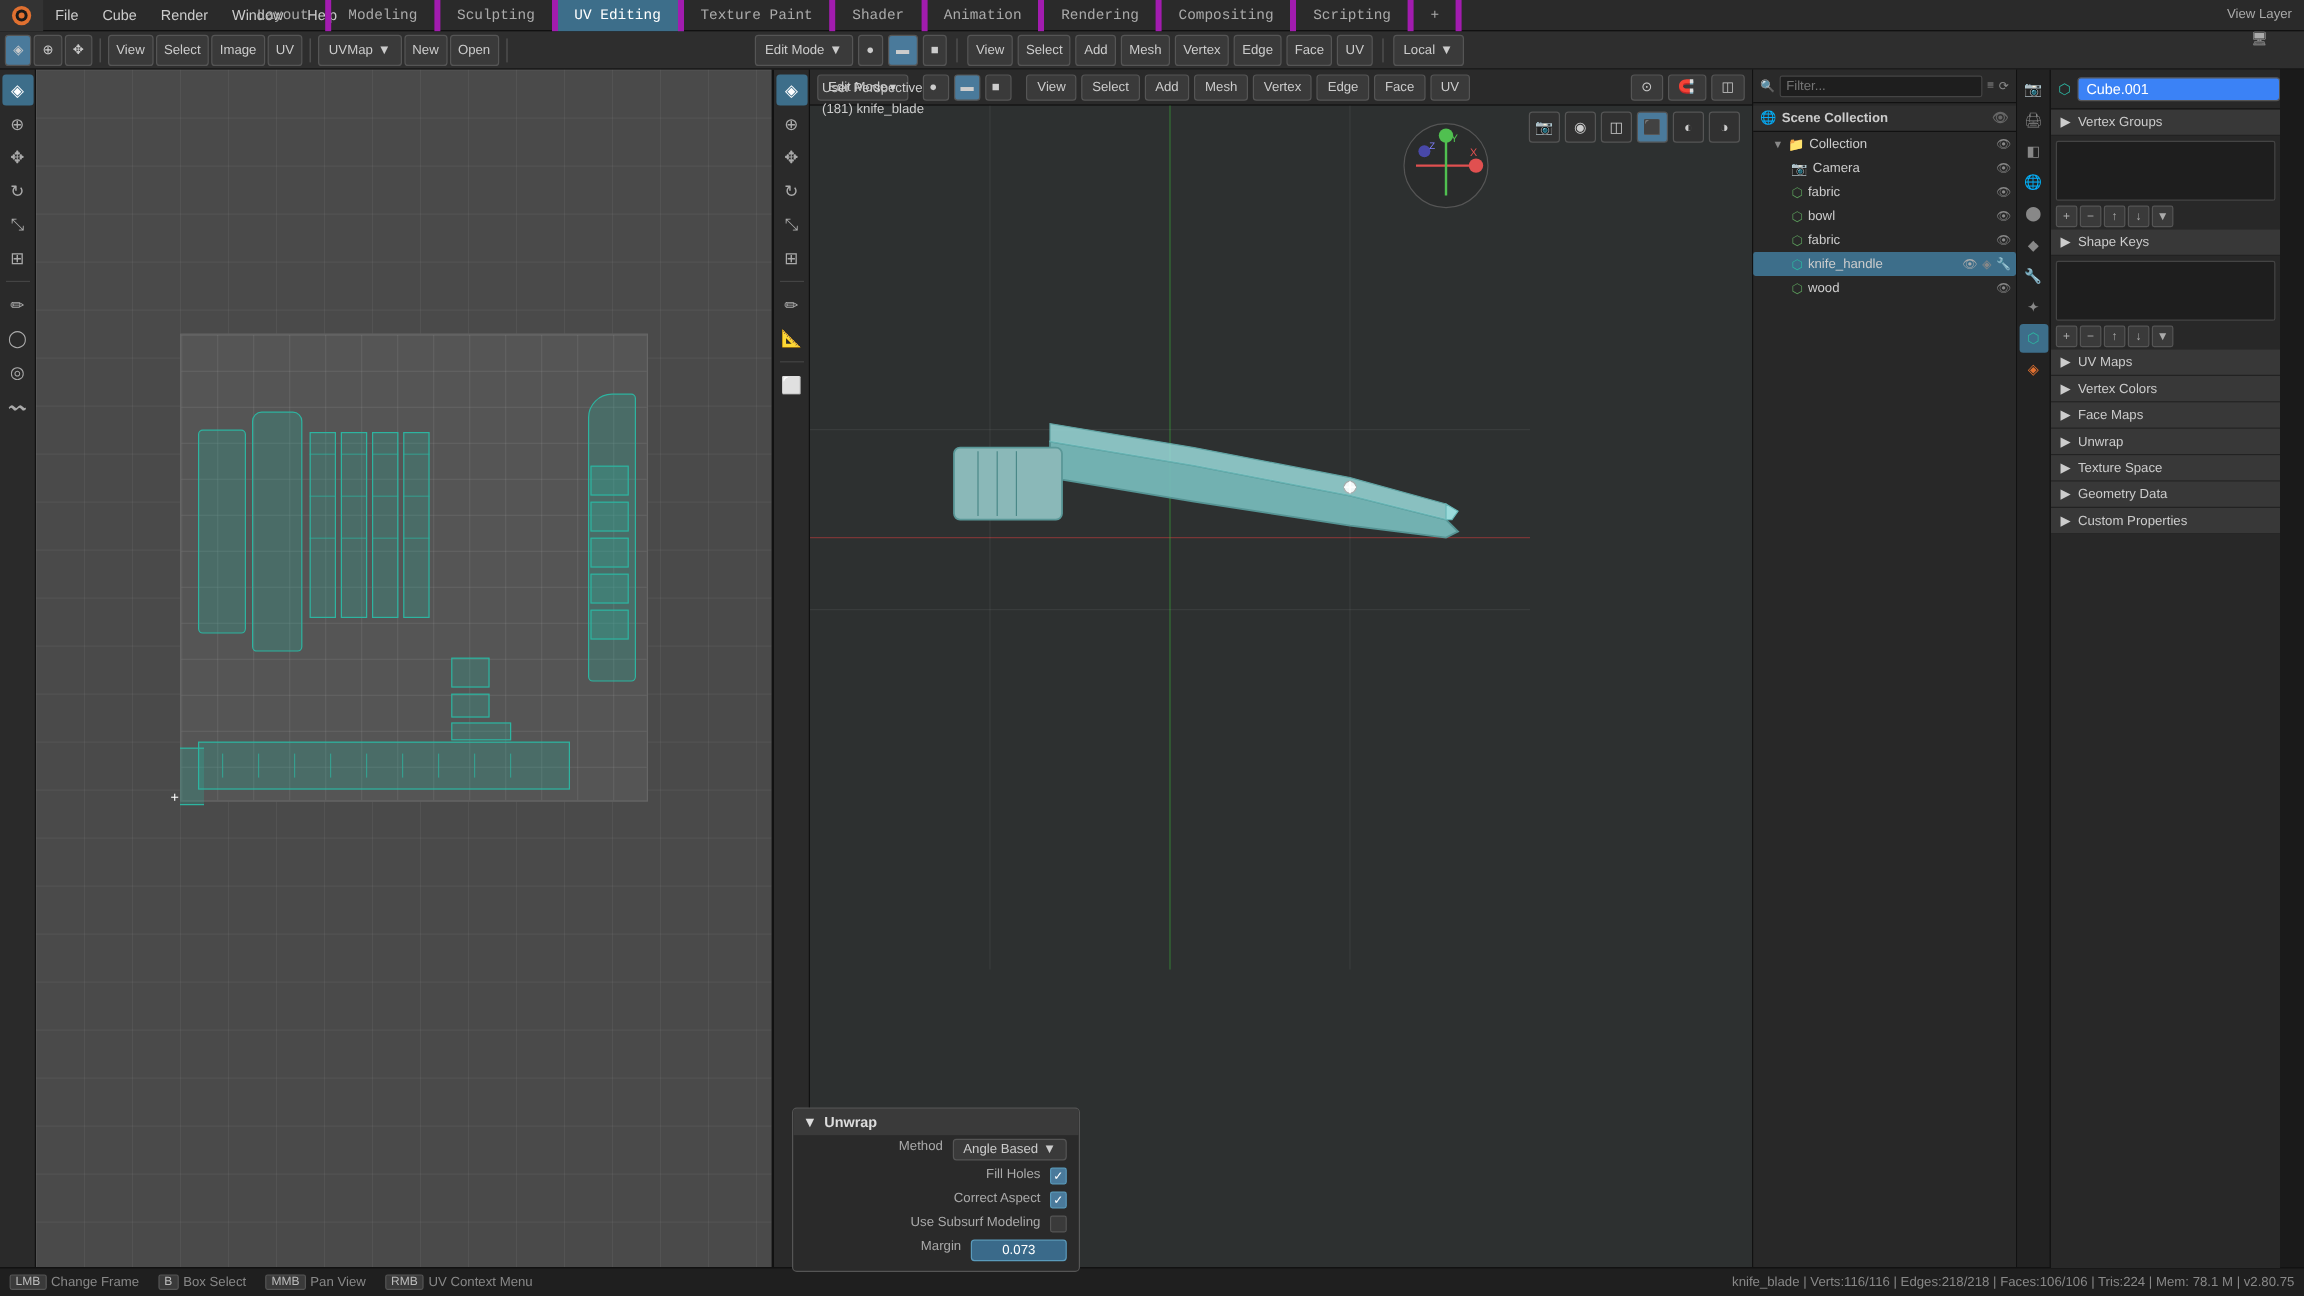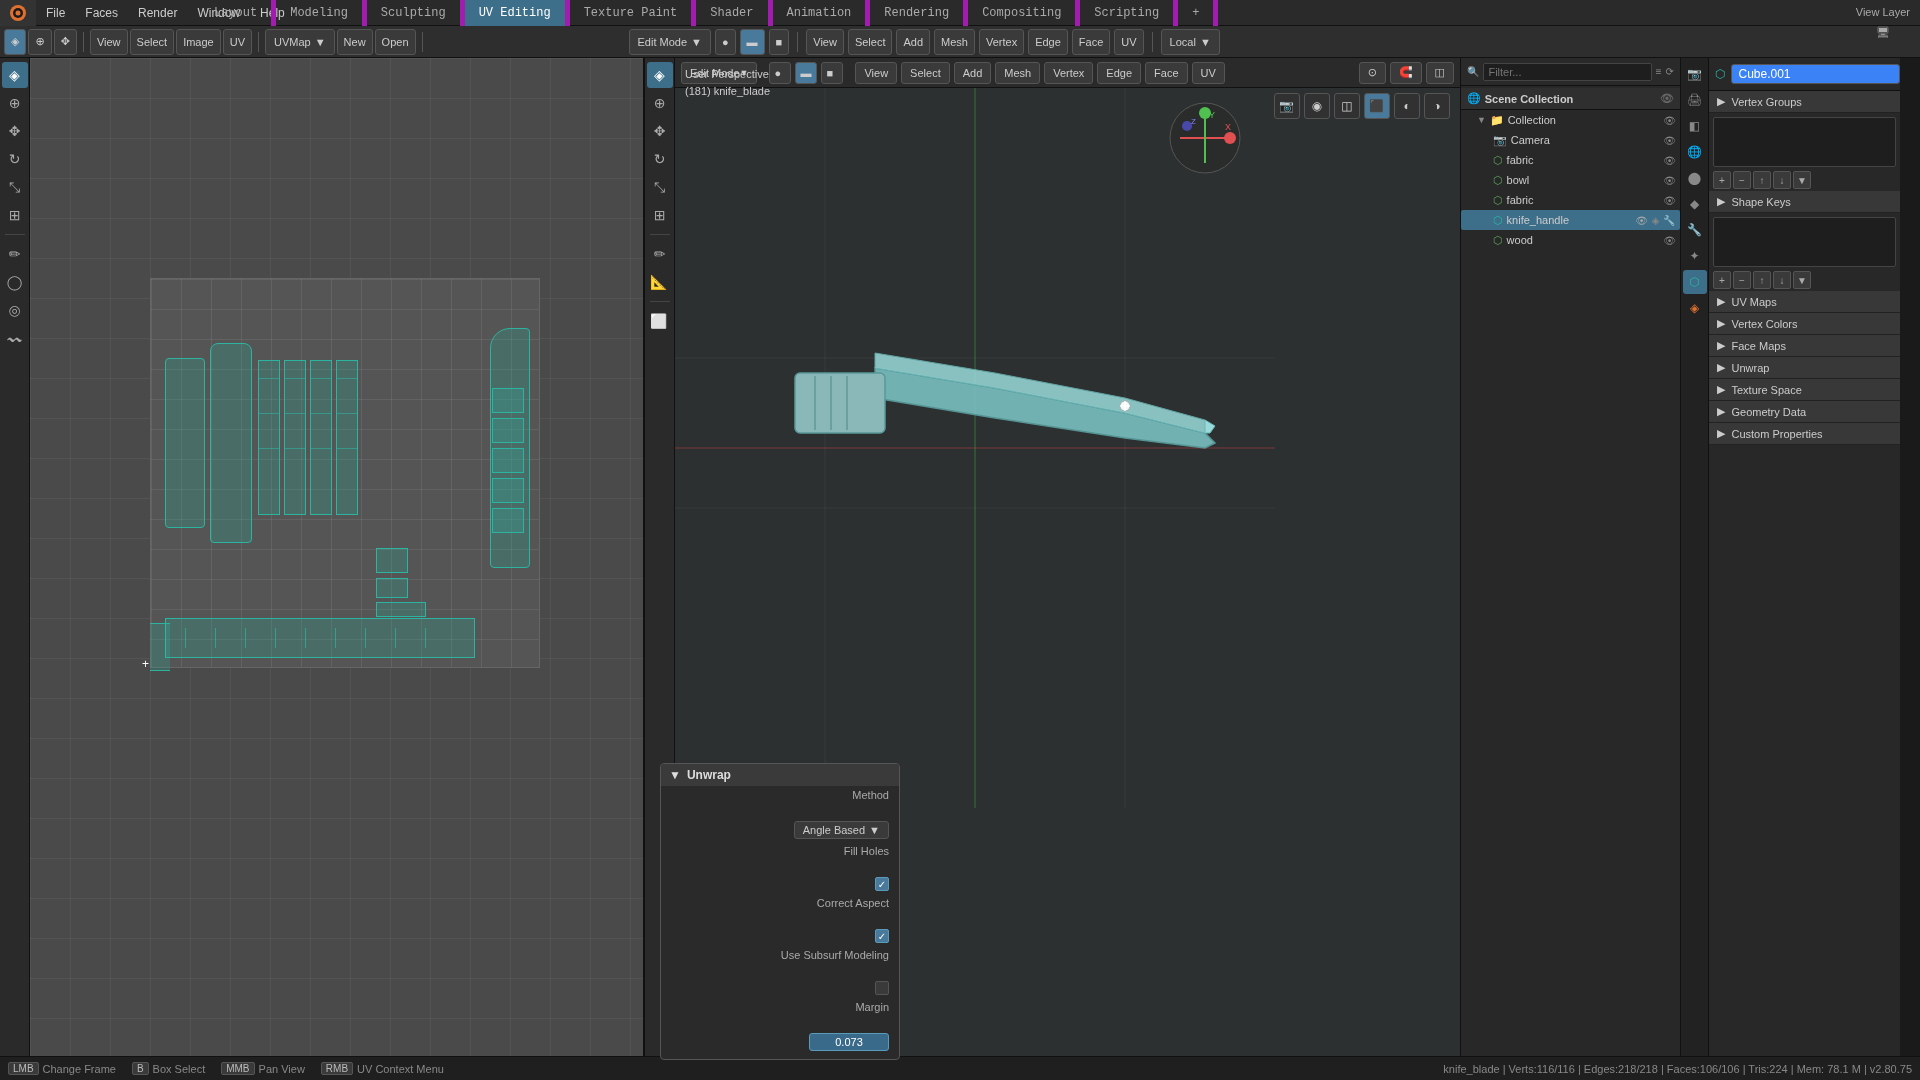--- a/index.html
+++ b/index.html
@@ -342,25 +342,24 @@
       padding: 4px 8px;
       font-size: 12px;
       font-weight: bold;
       color: #ddd;
       display: flex;
       align-items: center;
       gap: 6px;
     }
     .unwrap-row {
       display: flex;
-      align-items: flex-end;
+      align-items: flex-start;
       padding: 3px 10px;
       font-size: 11px;
-      gap: 20px;
-      flex-direction: column;
+      gap: 8px;
     }
     .unwrap-label {
       flex: 1;
       text-align: right;
       color: #aaa;
     }
     .dropdown-btn {
       background: #3a3a3a;
       border: 1px solid #555;
       border-radius: 3px;
@@ -495,21 +494,21 @@
 
 <div id="top-menubar">
   <div class="menu-logo">
     <svg width="18" height="18" viewBox="0 0 18 18">
       <circle cx="9" cy="9" r="8" fill="#e07030"></circle>
       <circle cx="9" cy="9" r="5" fill="#1a1a1a"></circle>
       <circle cx="9" cy="9" r="2.5" fill="#e07030"></circle>
     </svg>
   </div>
   <div class="menu-item">File</div>
-  <div class="menu-item">Faces</div>
+  <div class="menu-item">Cube</div>
   <div class="menu-item">Render</div>
   <div class="menu-item">Window</div>
   <div class="menu-item">Help</div>
 
   <div id="workspace-tabs">
     <div class="workspace-tab">Layout</div>
     <div class="workspace-tab">Modeling</div>
     <div class="workspace-tab">Sculpting</div>
     <div class="workspace-tab active">UV Editing</div>
     <div class="workspace-tab">Texture Paint</div>

